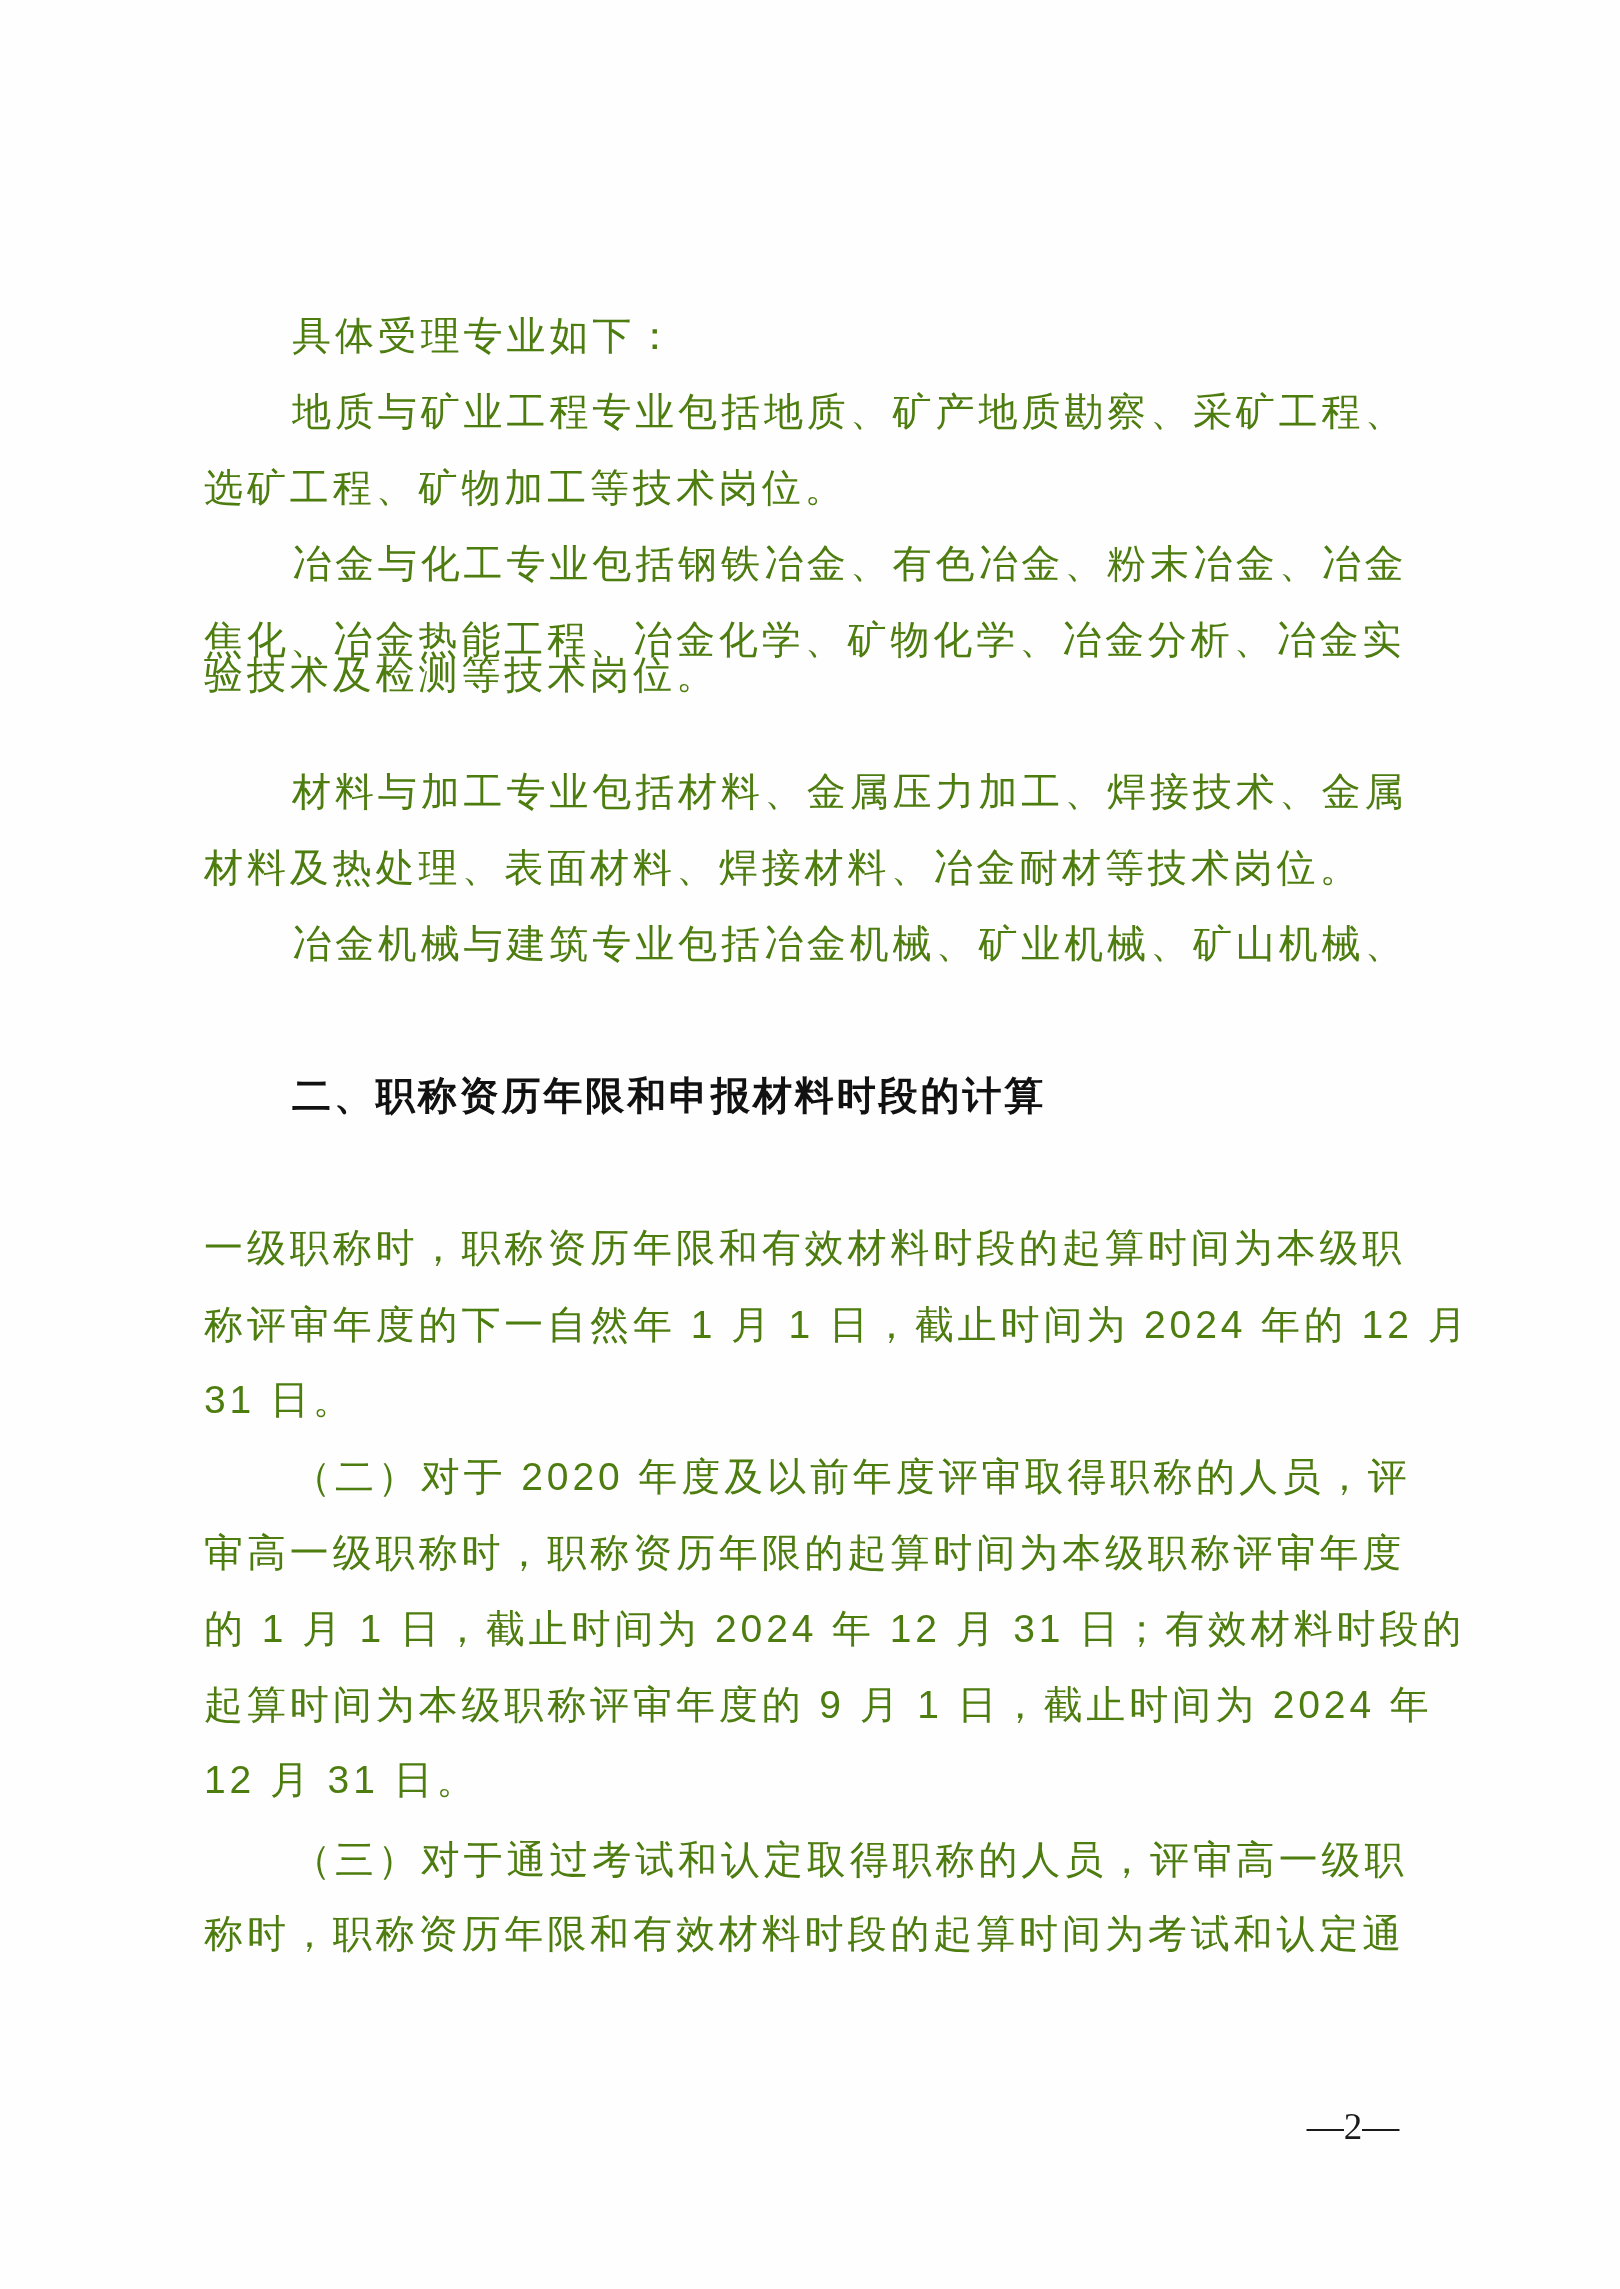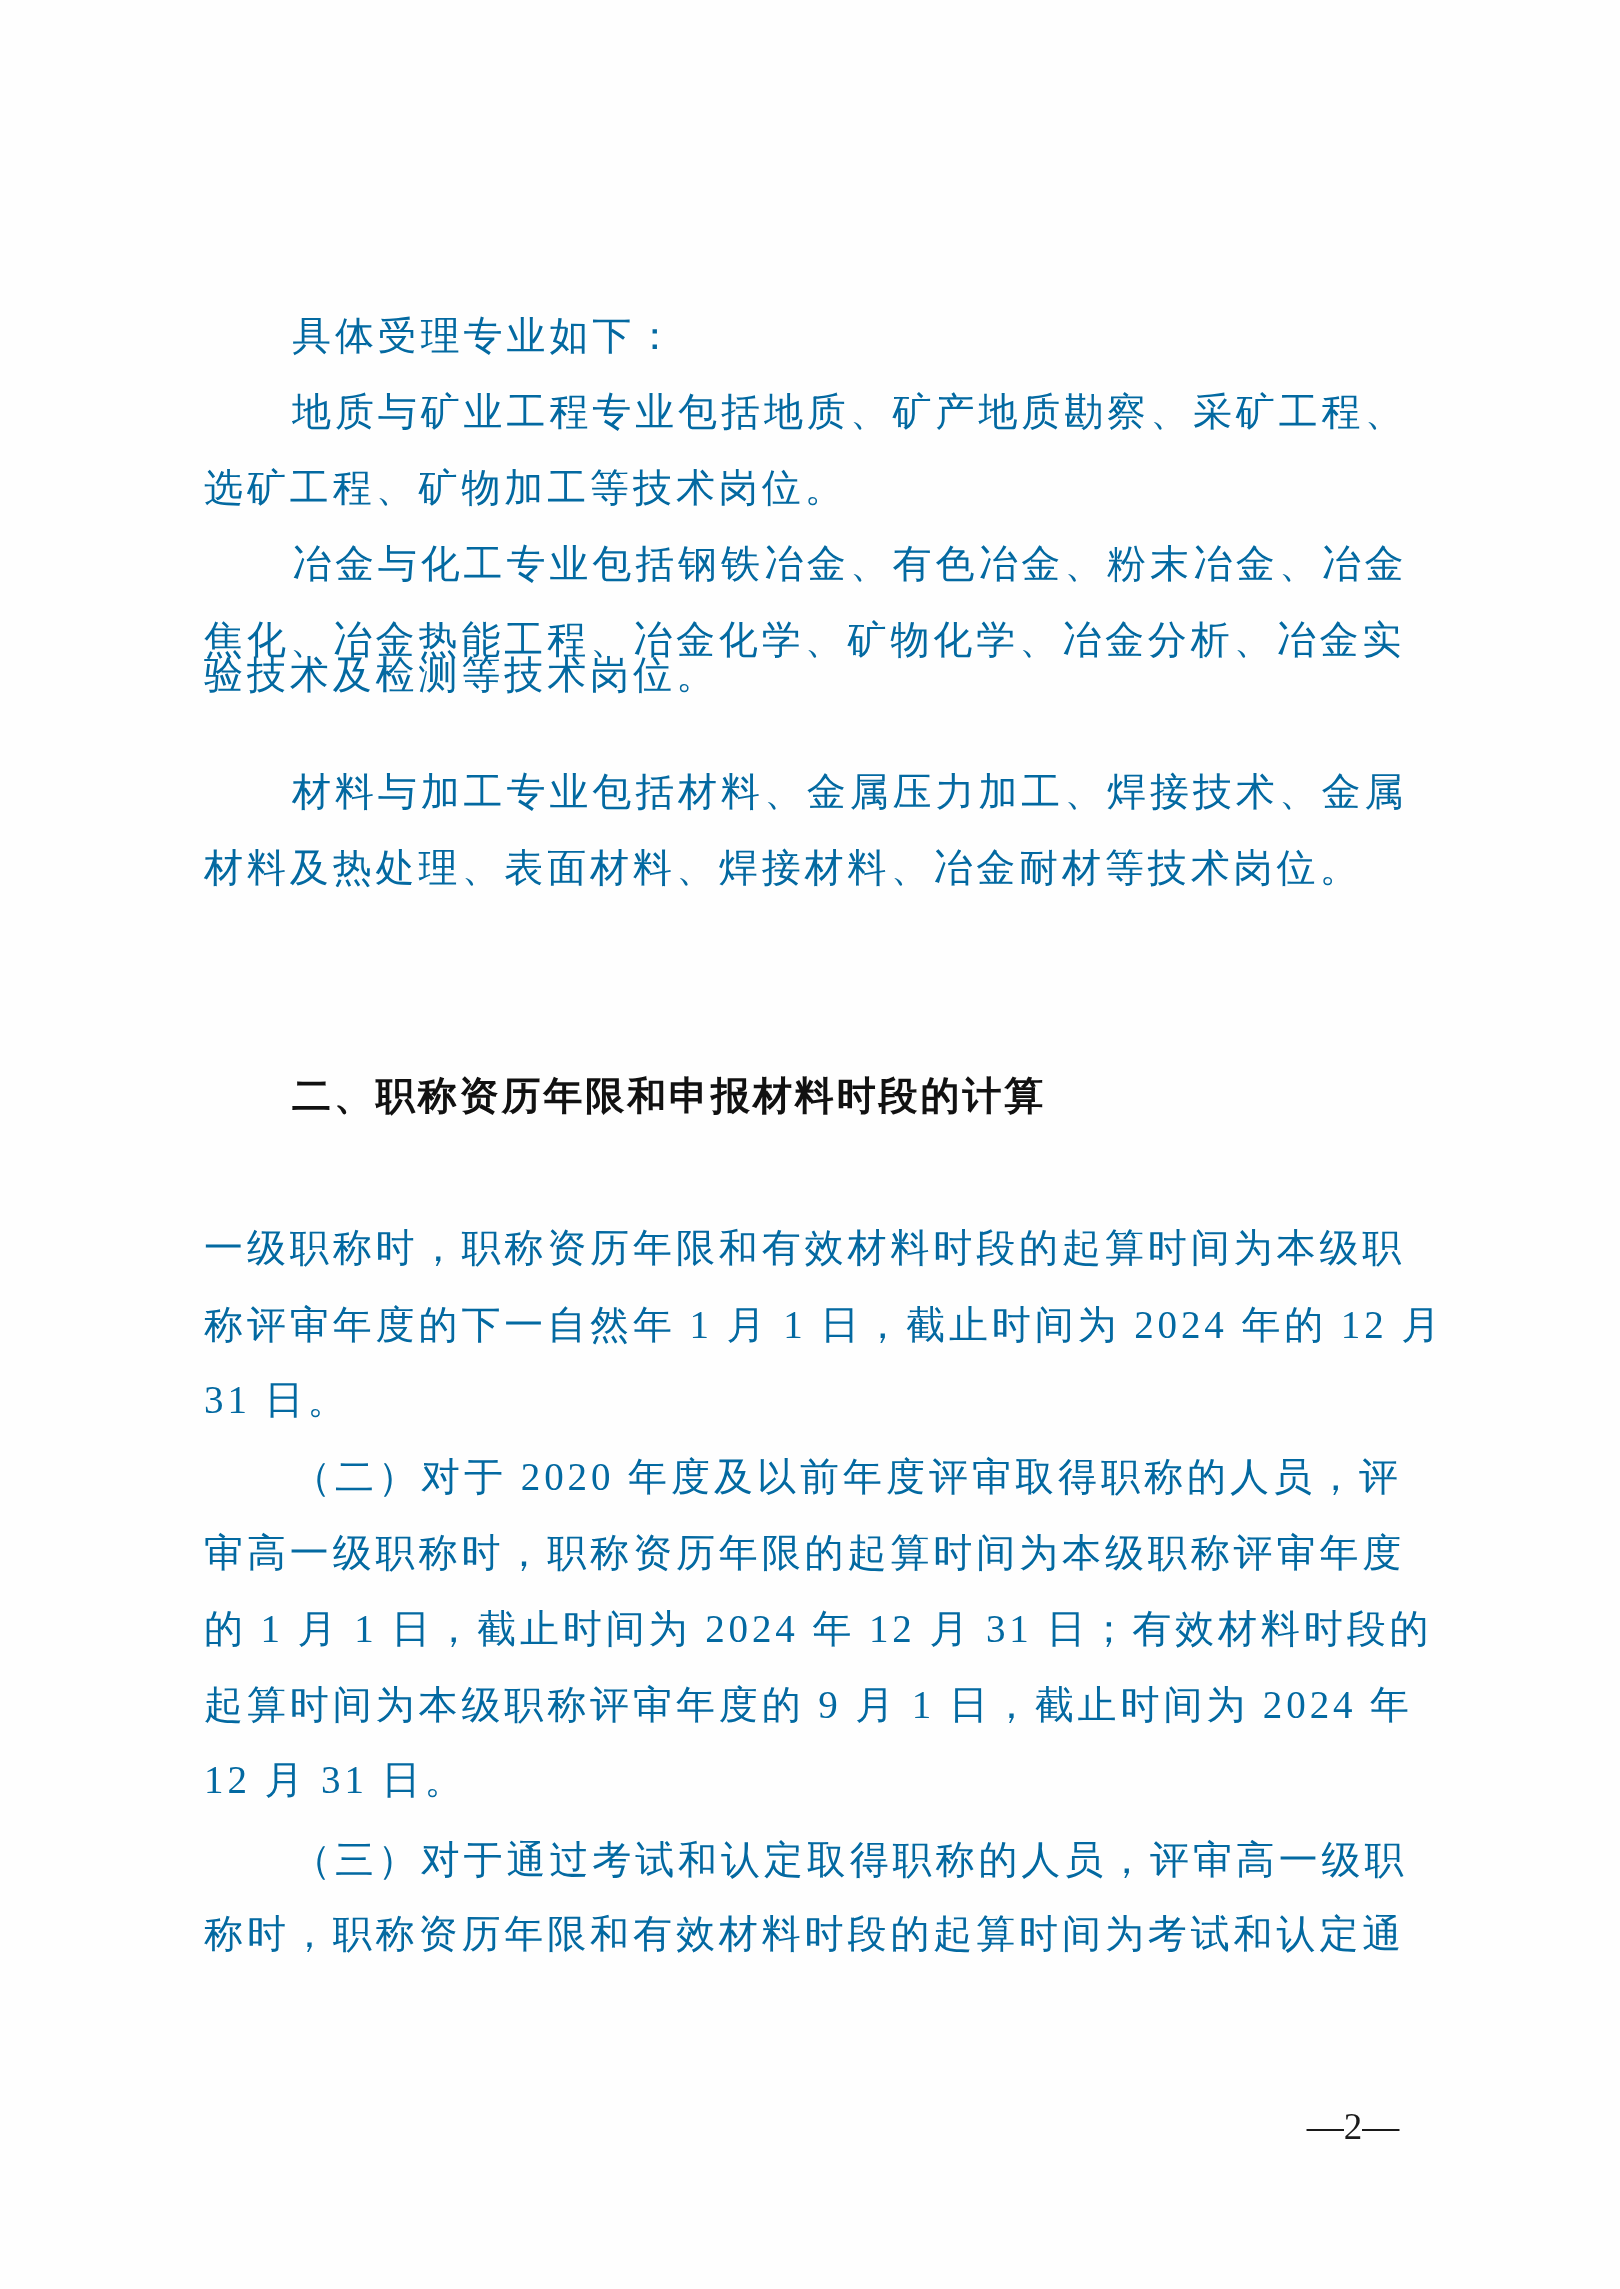--- a/index.html
+++ b/index.html
@@ -19,24 +19,24 @@
     width: 1620px;
     height: 2290px;
     background: #fefefe;
   }
   .line {
     position: absolute;
     left: 204px;
     width: 1198px;
     height: 49px;
     line-height: 49px;
-    font-family: Liberation Serif, serif;
+    font-family: Liberation Sans, sans-serif;
     font-size: 39px;
     letter-spacing: 3.9px;
-    color: #0369a1;
+    color: #4d7c0f;
     white-space: nowrap;
     text-align: justify;
     text-align-last: justify;
   }
   .line.indent {
     left: 292px;
     width: 1110px;
   }
   .line.last {
     text-align: left;
@@ -71,20 +71,21 @@
   <div class="line indent" style="top:387px">地质与矿业工程专业包括地质、矿产地质勘察、采矿工程、</div>
   <div class="line last" style="top:463px">选矿工程、矿物加工等技术岗位。</div>
 
   <div class="line" style="top:615px">焦化、冶金热能工程、冶金化学、矿物化学、冶金分析、冶金实</div>
   <div class="line indent" style="top:539px">冶金与化工专业包括钢铁冶金、有色冶金、粉末冶金、冶金</div>
   <div class="line last" style="top:650px">验技术及检测等技术岗位。</div>
 
   <div class="line indent" style="top:767px">材料与加工专业包括材料、金属压力加工、焊接技术、金属</div>
   <div class="line last" style="top:843px">材料及热处理、表面材料、焊接材料、冶金耐材等技术岗位。</div>
 
+  <div class="line indent" style="top:919px">冶金机械与建筑专业包括冶金机械、矿业机械、矿山机械、</div>
 
   <div class="line indent last heading" style="top:1071px">二、职称资历年限和申报材料时段的计算</div>
 
   <div class="line" style="top:1223px">一级职称时，职称资历年限和有效材料时段的起算时间为本级职</div>
   <div class="line" style="top:1300px">称评审年度的下一自然年 1 月 1 日，截止时间为 2024 年的 12 月</div>
   <div class="line last" style="top:1375px">31 日。</div>
 
   <div class="line indent" style="top:1452px">（二）对于 2020 年度及以前年度评审取得职称的人员，评</div>
   <div class="line" style="top:1528px">审高一级职称时，职称资历年限的起算时间为本级职称评审年度</div>
   <div class="line" style="top:1604px">的 1 月 1 日，截止时间为 2024 年 12 月 31 日；有效材料时段的</div>

